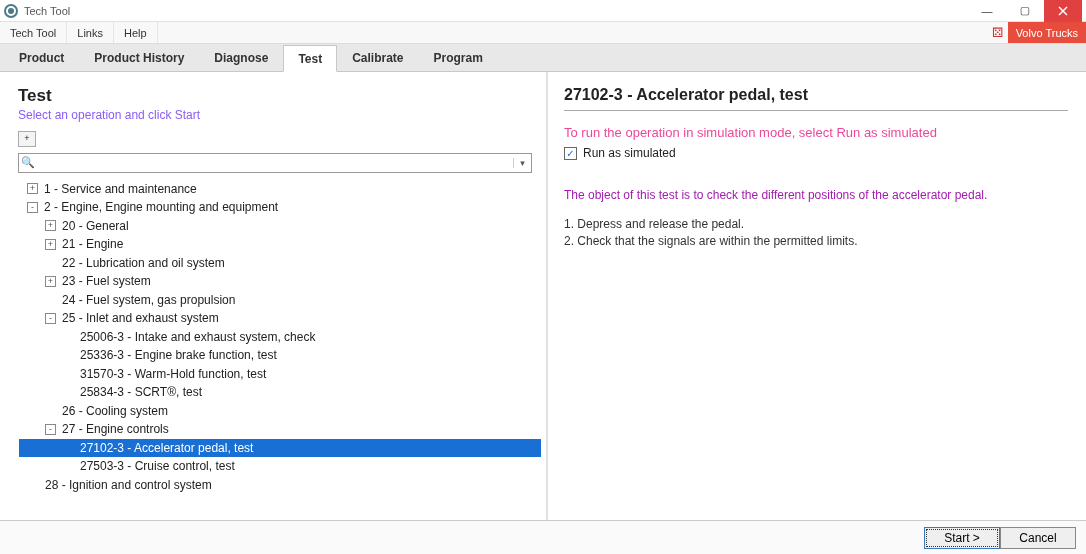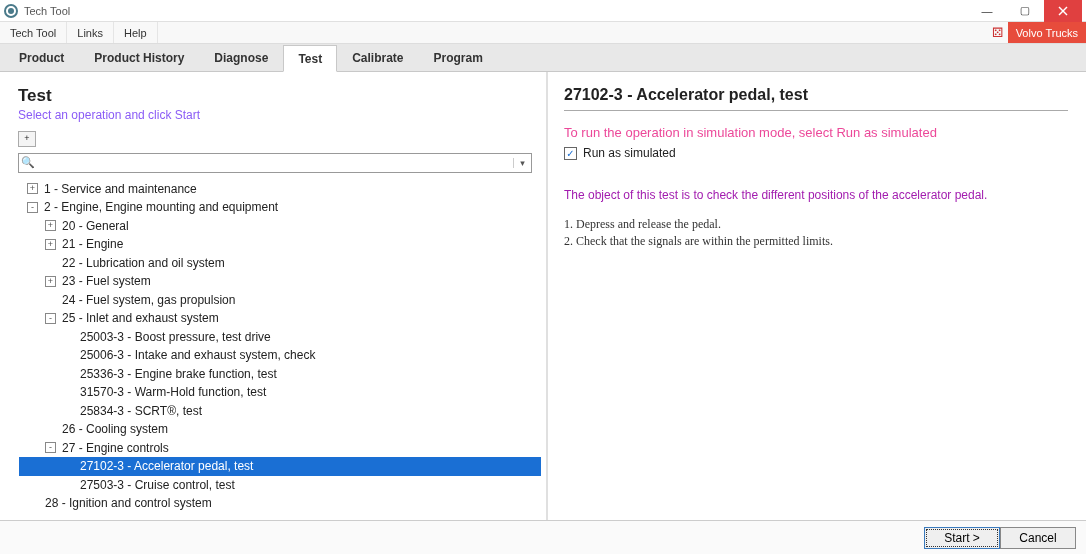--- a/index.html
+++ b/index.html
@@ -38,21 +38,21 @@
 .ind0 { padding-left: 8px; }
 .ind1 { padding-left: 26px; }
 .ind2 { padding-left: 44px; }
 .rightpane { flex:1; padding: 14px 18px 8px 16px; display:flex; flex-direction:column; overflow:hidden; }
 .rightpane h2 { font-size:16px; font-weight:bold; }
 .rightpane hr { border:none; border-top:1px solid #aaa; margin:6px 0 14px 0; }
 .sim-text { font-size:13px; color:#ec4899; margin-bottom:6px; }
 .checkbox-row { display:flex; align-items:center; gap:6px; margin-bottom:28px; }
 .checkbox-row .cb { width:13px; height:13px; border:1px solid #666; display:flex; align-items:center; justify-content:center; font-size:10px; color:#1a6fd4; }
 .desc { font-size:12px; color:#a21caf; margin-bottom:14px; }
-.steps { font-size:12px; color:#333; line-height:1.4;font-family:Liberation Serif, serif; }
+.steps { font-size:12px; color:#333; line-height:1.4; }
 .footer { height:34px; border-top:1px solid #ccc; display:flex; align-items:center; justify-content:flex-end; padding:0 10px; background:#fafafa; }
 .btn { min-width:76px; height:22px; border:1px solid #888; background:#efefef; font-size:12px; display:inline-flex; align-items:center; justify-content:center; }
 .btn.primary { outline:1px dotted #333; outline-offset:-3px; border-color:#3a7abd; }
 .sel-width { width: 440px; }
 </style>
 </head>
 <body>
 
 <div class="titlebar">
   <span class="app-icon"></span>
@@ -127,24 +127,20 @@
         <div class="tree-row ind1">
           <span class="toggle blank"></span>
           <span>24 - Fuel system, gas propulsion</span>
         </div>
         <div class="tree-row ind1">
           <span class="toggle">-</span>
           <span>25 - Inlet and exhaust system</span>
         </div>
         <div class="tree-row ind2">
           <span class="toggle blank"></span>
-          <span>25003-3 - Boost pressure, test drive</span>
-        </div>
-        <div class="tree-row ind2">
-          <span class="toggle blank"></span>
           <span>25006-3 - Intake and exhaust system, check</span>
         </div>
         <div class="tree-row ind2">
           <span class="toggle blank"></span>
           <span>25336-3 - Engine brake function, test</span>
         </div>
         <div class="tree-row ind2">
           <span class="toggle blank"></span>
           <span>31570-3 - Warm-Hold function, test</span>
         </div>

